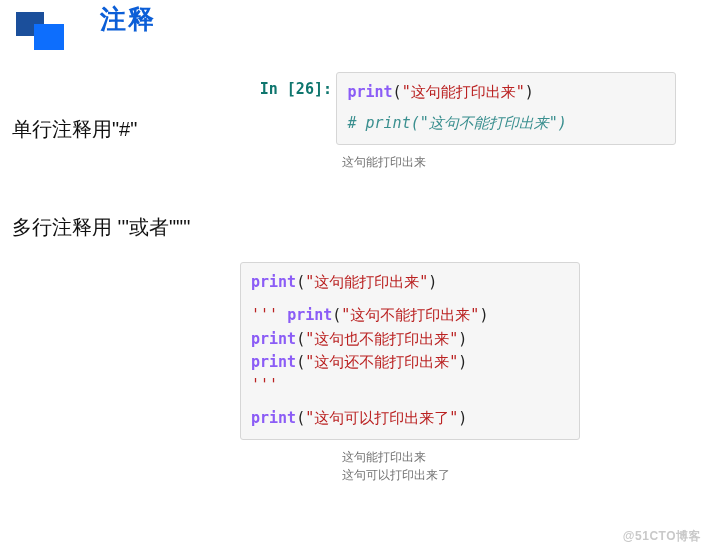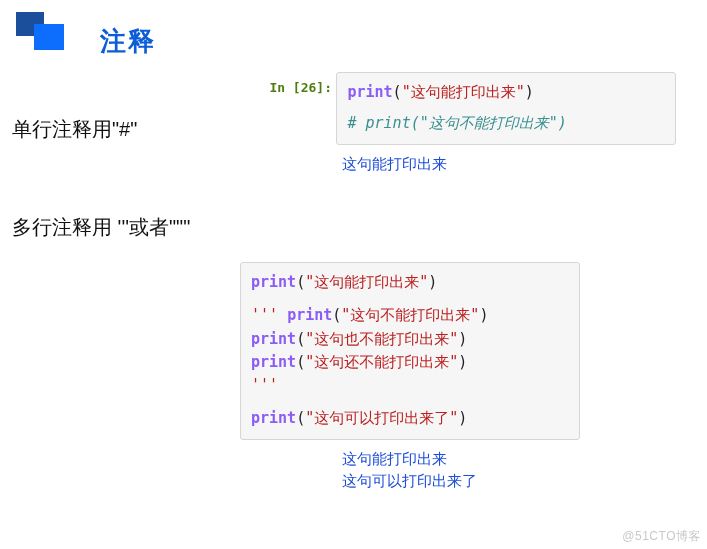--- a/index.html
+++ b/index.html
@@ -30,21 +30,21 @@
   .logo .sq2 {
     position: absolute;
     top: 12px;
     left: 18px;
     width: 30px;
     height: 26px;
     background: #0d6efd;
   }
   .title {
     position: absolute;
-    top: 24px;
+    top: 2px;
     left: 100px;
     font-size: 26px;
     font-weight: 800;
     color: #0b5ed7;
     letter-spacing: 2px;
   }
   .body-text {
     position: absolute;
     left: 12px;
     font-size: 20px;
@@ -59,23 +59,23 @@
     width: 456px;
   }
   #cell1 { top: 72px; }
   #cell2 { top: 262px; }
 
   .prompt {
     display: inline-block;
     width: 92px;
     text-align: right;
     vertical-align: top;
-    color: #4d7c0f;
+    color: #0f766e;
     font-family: "Menlo", "Consolas", monospace;
-    font-size: 13px;
+    font-size: 15px;
     font-weight: bold;
     padding-top: 8px;
   }
   .code-box {
     display: inline-block;
     vertical-align: top;
     width: 340px;
     background: #f6f6f6;
     border: 1px solid #d6d6d6;
     border-radius: 3px;
@@ -84,37 +84,38 @@
     font-size: 15px;
     line-height: 1.55;
     box-sizing: border-box;
   }
   .out-box {
     margin-left: 100px;
     margin-top: 6px;
     width: 340px;
     padding: 2px 10px 2px 2px;
     font-family: "Menlo", "Consolas", "Microsoft YaHei", monospace;
-    font-size: 15px;
-    color: #1d4ed8;
+    font-size: 12px;
+    color: #737373;
     line-height: 1.5;
     box-sizing: border-box;
     white-space: pre-line;
   }
   .tk-fn   { color: #8b5cf6; font-weight: bold; }
   .tk-p    { color: #222; }
   .tk-str  { color: #ba2121; }
   .tk-cmt  { color: #3a8f8f; font-style: italic; }
   .watermark {
     position: absolute;
     right: 6px;
     bottom: 4px;
     font-size: 12px;
     color: #c9c9c9;
     letter-spacing: 0.5px;
+    font-weight: bold;
   }
 </style>
 </head>
 <body>
 
 <div class="logo">
   <div class="sq1"></div>
   <div class="sq2"></div>
 </div>
 

